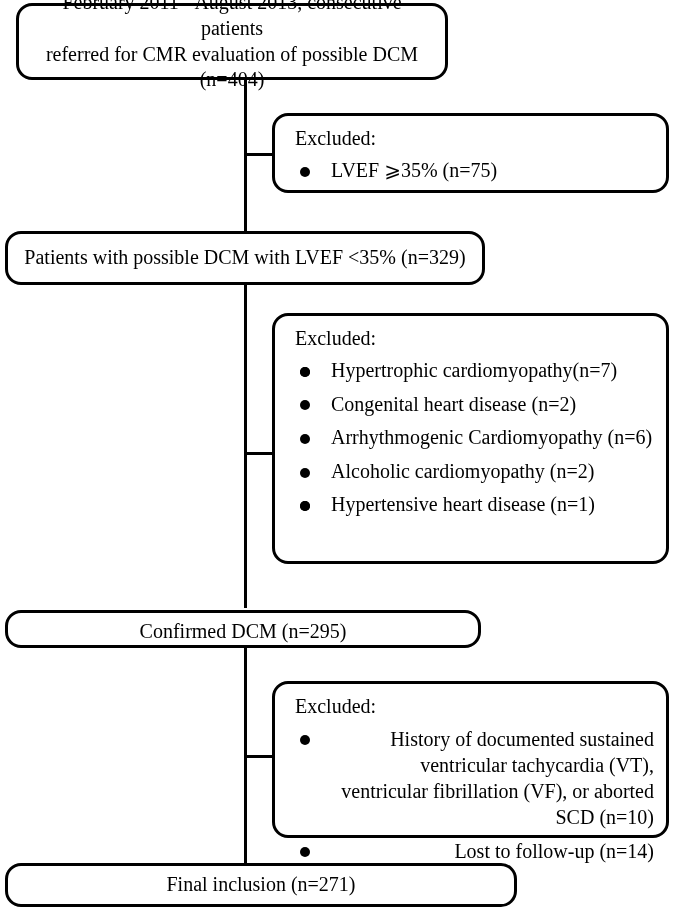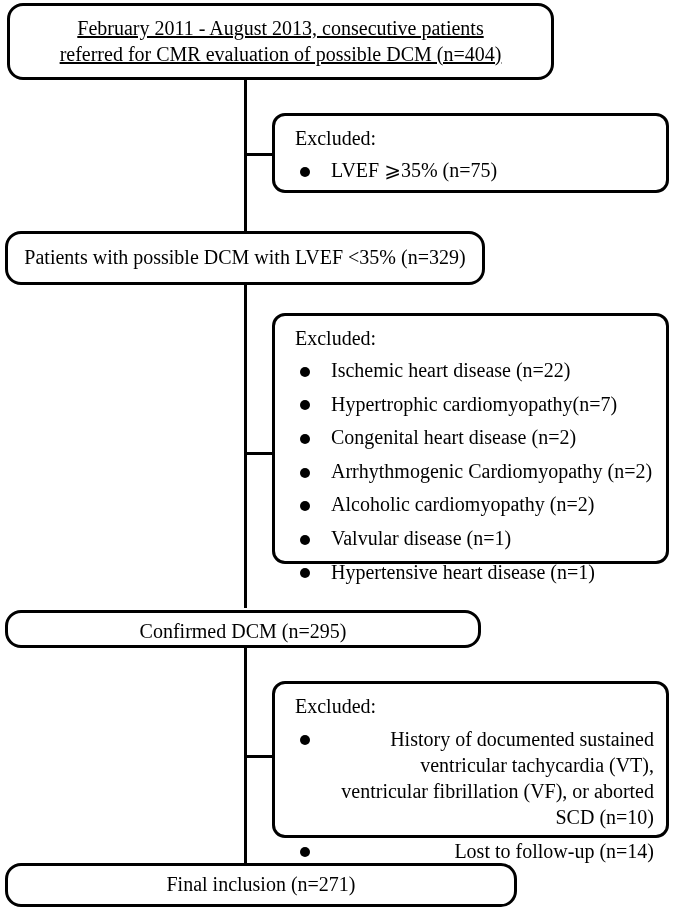--- a/index.html
+++ b/index.html
@@ -59,21 +59,20 @@
     display: block;
     line-height: 1.28;
     font-size: 20px;
     padding: 0 10px;
     white-space: pre-line;
   }
 
   
   .node.excluded {
     padding: 10px 12px 24px 20px;
-    border-radius: 13px;
   }
   .excl-title {
     font-size: 20px;
     line-height: 1.2;
     margin: 0 0 1px 0;
     display: block;
   }
   ul.excl-list {
     list-style: none;
     margin: 0;
@@ -118,21 +117,21 @@
 
     <div class="vline" style="left:244px; top:268px; height:340px;"></div>
 
     <div class="hline" style="left:244px; top:452px; width:30px;"></div>
 
     <div class="vline" style="left:244px; top:648px; height:215px;"></div>
 
     <div class="hline" style="left:244px; top:755px; width:30px;"></div>
   </div>
 
-  <div class="node main" style="left:7px; top:3px; width:547px; height:77px;text-decoration:underline;">
+  <div class="node main" style="left:16px; top:3px; width:432px; height:77px;">
     <span class="main-text">February 2011 - August 2013, consecutive patients
 referred for CMR evaluation of possible DCM (n=404)</span>
   </div>
 
   <div class="node excluded" style="left:272px; top:113px; width:397px; height:80px;">
     <span class="excl-title">Excluded:</span>
     <ul class="excl-list">
       <li>
         <span class="bullet"></span>
         <span class="li-text">LVEF  ⩾35% (n=75)</span>
@@ -142,41 +141,39 @@
 
   <div class="node main" style="left:5px; top:231px; width:480px; height:54px;">
     <span class="main-text">Patients with possible DCM with LVEF &lt;35% (n=329)</span>
   </div>
 
   <div class="node excluded" style="left:272px; top:313px; width:397px; height:251px;">
     <span class="excl-title">Excluded:</span>
     <ul class="excl-list">
       <li>
         <span class="bullet"></span>
-        <span class="li-text">Ischemic heart disease (n=22)</span>
       </li>
       <li>
         <span class="bullet"></span>
         <span class="li-text">Hypertrophic cardiomyopathy(n=7)</span>
       </li>
       <li>
         <span class="bullet"></span>
         <span class="li-text">Congenital heart disease (n=2)</span>
       </li>
       <li>
         <span class="bullet"></span>
-        <span class="li-text">Arrhythmogenic Cardiomyopathy (n=2)</span>
+        <span class="li-text">Arrhythmogenic Cardiomyopathy (n=6)</span>
       </li>
       <li>
         <span class="bullet"></span>
         <span class="li-text">Alcoholic cardiomyopathy (n=2)</span>
       </li>
       <li>
         <span class="bullet"></span>
-        <span class="li-text">Valvular disease (n=1)</span>
       </li>
       <li>
         <span class="bullet"></span>
         <span class="li-text">Hypertensive heart disease (n=1)</span>
       </li>
     </ul>
   </div>
 
   <div class="node main" style="left:5px; top:610px; width:476px; height:38px;align-items:flex-end;">
     <span class="main-text">Confirmed DCM (n=295)</span>

